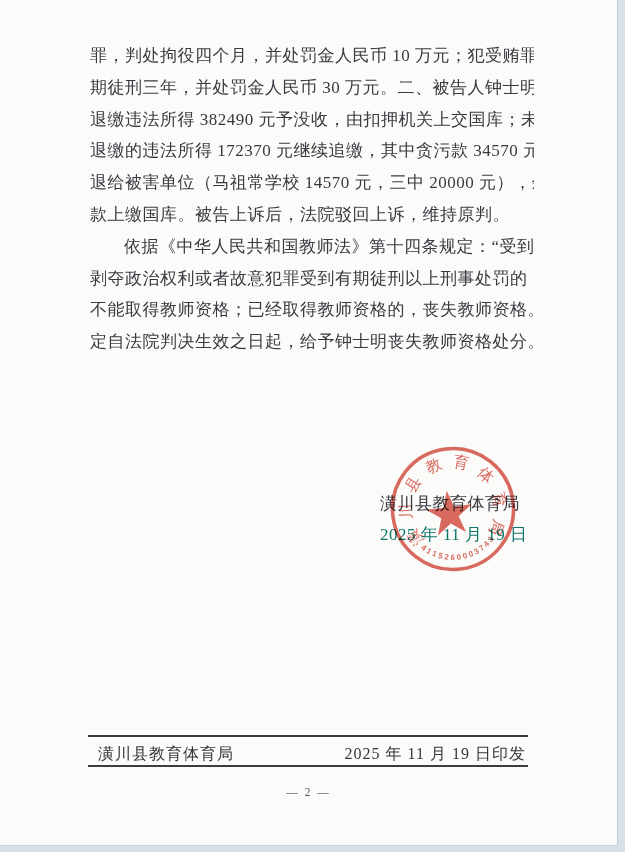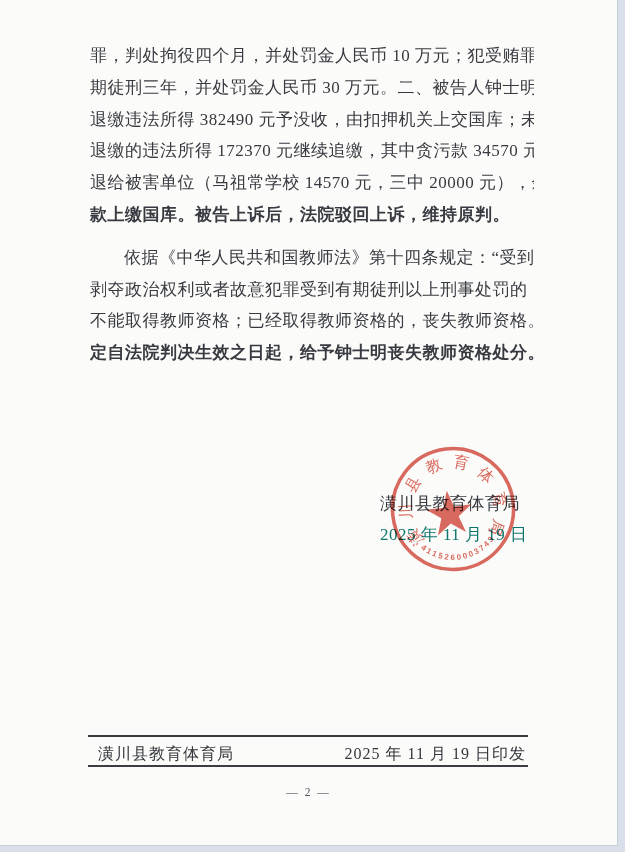--- a/index.html
+++ b/index.html
@@ -20,22 +20,22 @@
   .doc-body{
     position:absolute;left:90px;top:40px;width:444px;
     font-size:17px;line-height:31.8px;color:#373a40;
     letter-spacing:0.5px;
   }
   .bline{
     text-align:justify;
     text-align-last:justify;
     height:31.8px;overflow:hidden;white-space:nowrap;
   }
-  .bline.pend{text-align-last:left;font-weight:bold;}
-  .bline.pstart{text-indent:2em;margin-top:11px;}
+  .bline.pend{text-align-last:left;}
+  .bline.pstart{text-indent:2em;}
   
   .sig-org{
     position:absolute;left:380px;top:495px;
     font-size:17px;line-height:17px;color:#373a40;letter-spacing:0.5px;
   }
   .sig-date{
     position:absolute;left:380px;top:526px;
     font-size:17px;line-height:17px;color:#0f766e;letter-spacing:0.5px;
   }
   

